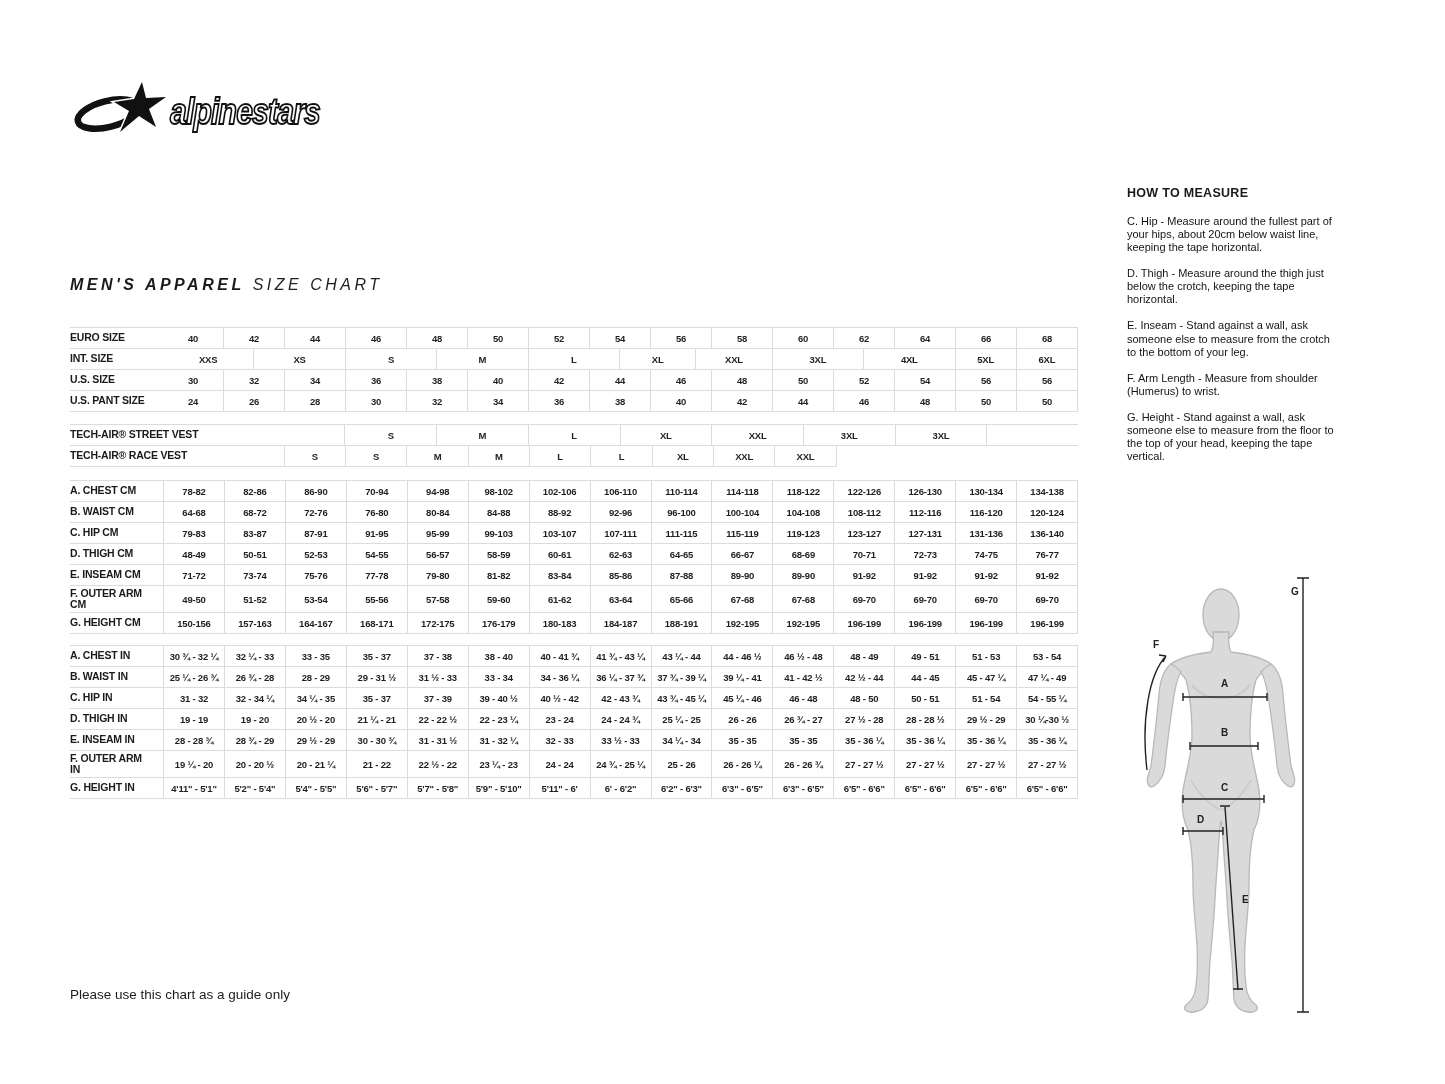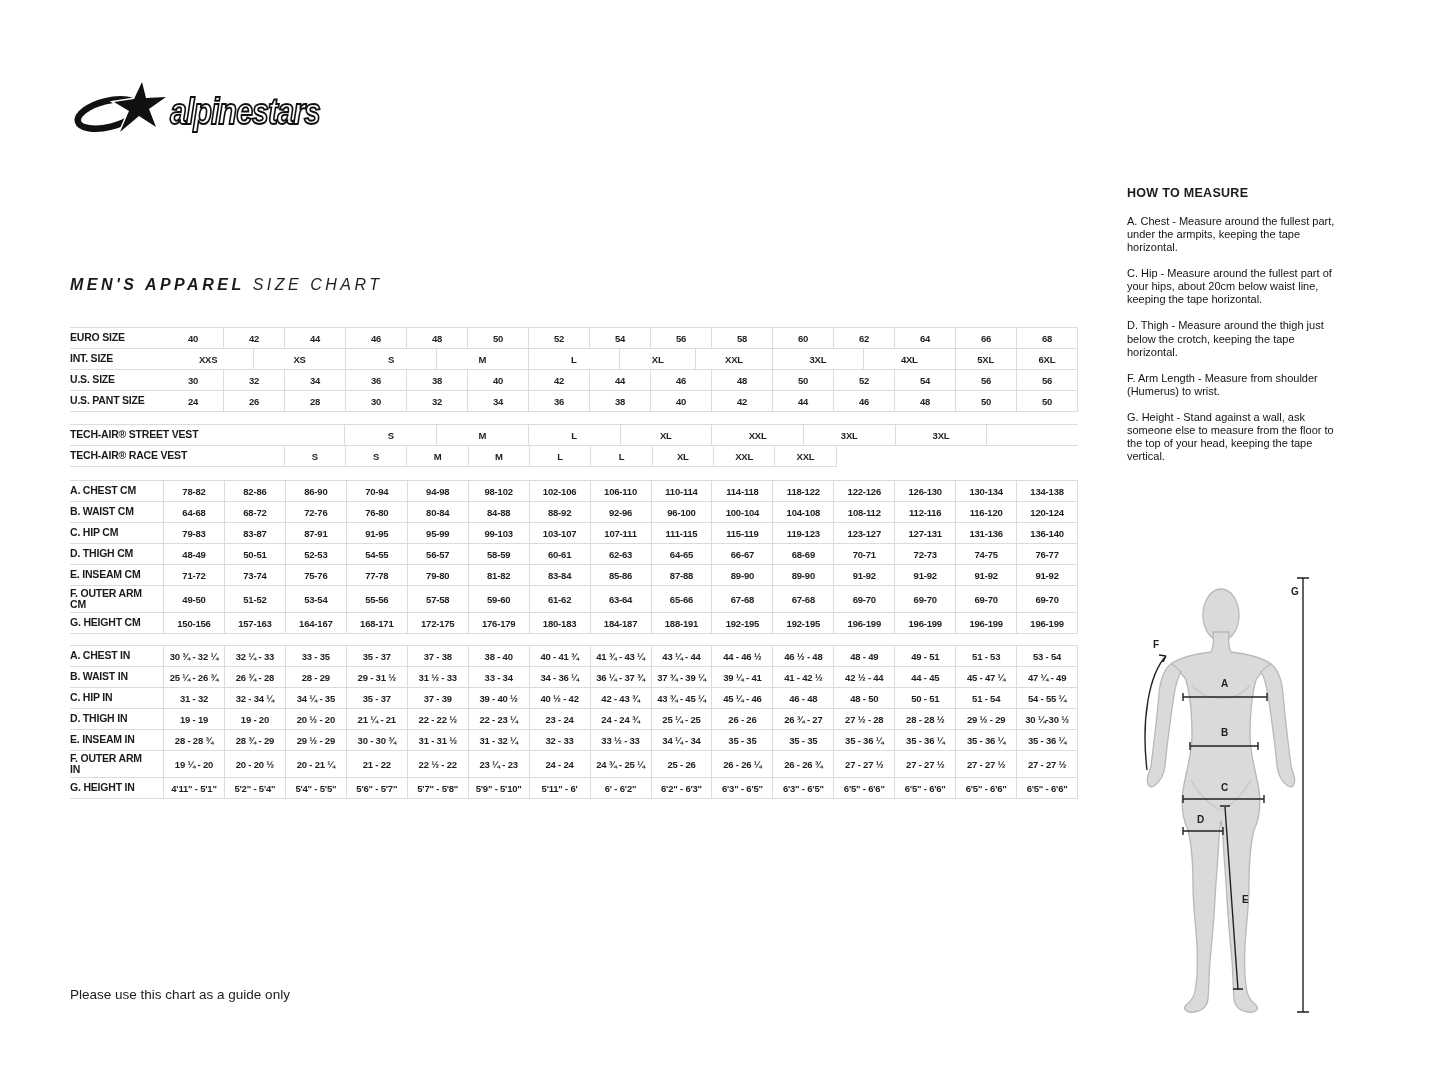--- a/index.html
+++ b/index.html
@@ -421,23 +421,23 @@
         <div class="cell" style="flex-grow: 2;">6'5" - 6'6"</div>
         <div class="cell" style="flex-grow: 2;">6'5" - 6'6"</div>
         <div class="cell" style="flex-grow: 2;">6'5" - 6'6"</div>
       </div>
     </div>
   </div>
 
 <div class="measure">
   <h3>HOW TO MEASURE</h3>
   <div id="measure-paras">
-      <p>A. Chest - Measure around the fullest part, under the armpits, keeping the tape horizontal.</p>
       <p>C. Hip - Measure around the fullest part of your hips, about 20cm below waist line, keeping the tape horizontal.</p>
       <p>D. Thigh - Measure around the thigh just below the crotch, keeping the tape horizontal.</p>
+      <p>E. Inseam - Stand against a wall, ask someone else to measure from the crotch to the bottom of your leg.</p>
       <p>F. Arm Length - Measure from shoulder (Humerus) to wrist.</p>
       <p>G. Height - Stand against a wall, ask someone else to measure from the floor to the top of your head, keeping the tape vertical.</p>
     </div>
 </div>
 
 <div class="figure">
   <svg width="200" height="450" viewBox="0 0 200 450">
 
     <g fill="#dadada" stroke="#b8b8b8" stroke-width="1.3" stroke-linejoin="round">
       <ellipse cx="86" cy="45" rx="18" ry="26"></ellipse>

